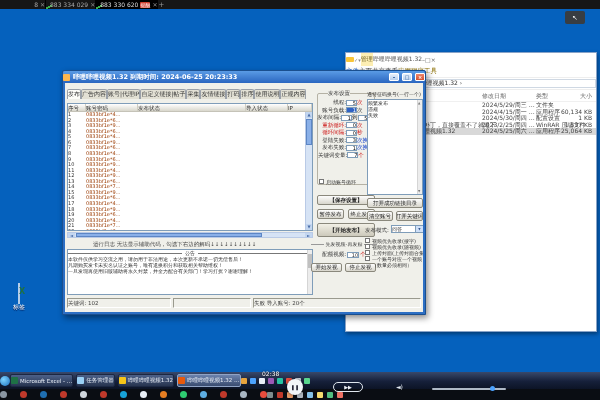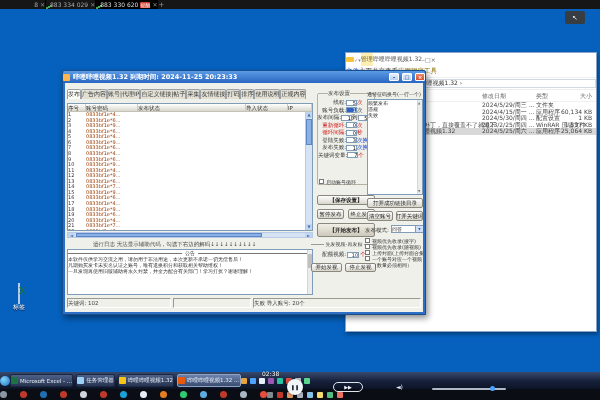--- a/index.html
+++ b/index.html
@@ -303,21 +303,21 @@
         <span class="fdate">2024/5/25/周六 …</span>
         <span class="ftype">应用程序</span>
         <span class="fsize">25,064 KB</span>
       </div>
       </div>
   </div>
 
   <div class="appwin">
     <div class="app-title">
       <span class="wicon"></span>
-      <span class="ttext">哔哩哔哩视频1.32  到期时间: 2024-11-25 20:23:33</span>
+      <span class="ttext">哔哩哔哩视频1.32  到期时间: 2024-06-25 20:23:33</span>
       <span class="wc">–</span>
       <span class="wc">□</span>
       <span class="wc close">×</span>
     </div>
     <div class="app-body">
 
       <div class="app-tabs">
 
       <span class="atab active">发布</span>
           <span class="atab">广告内容</span>

